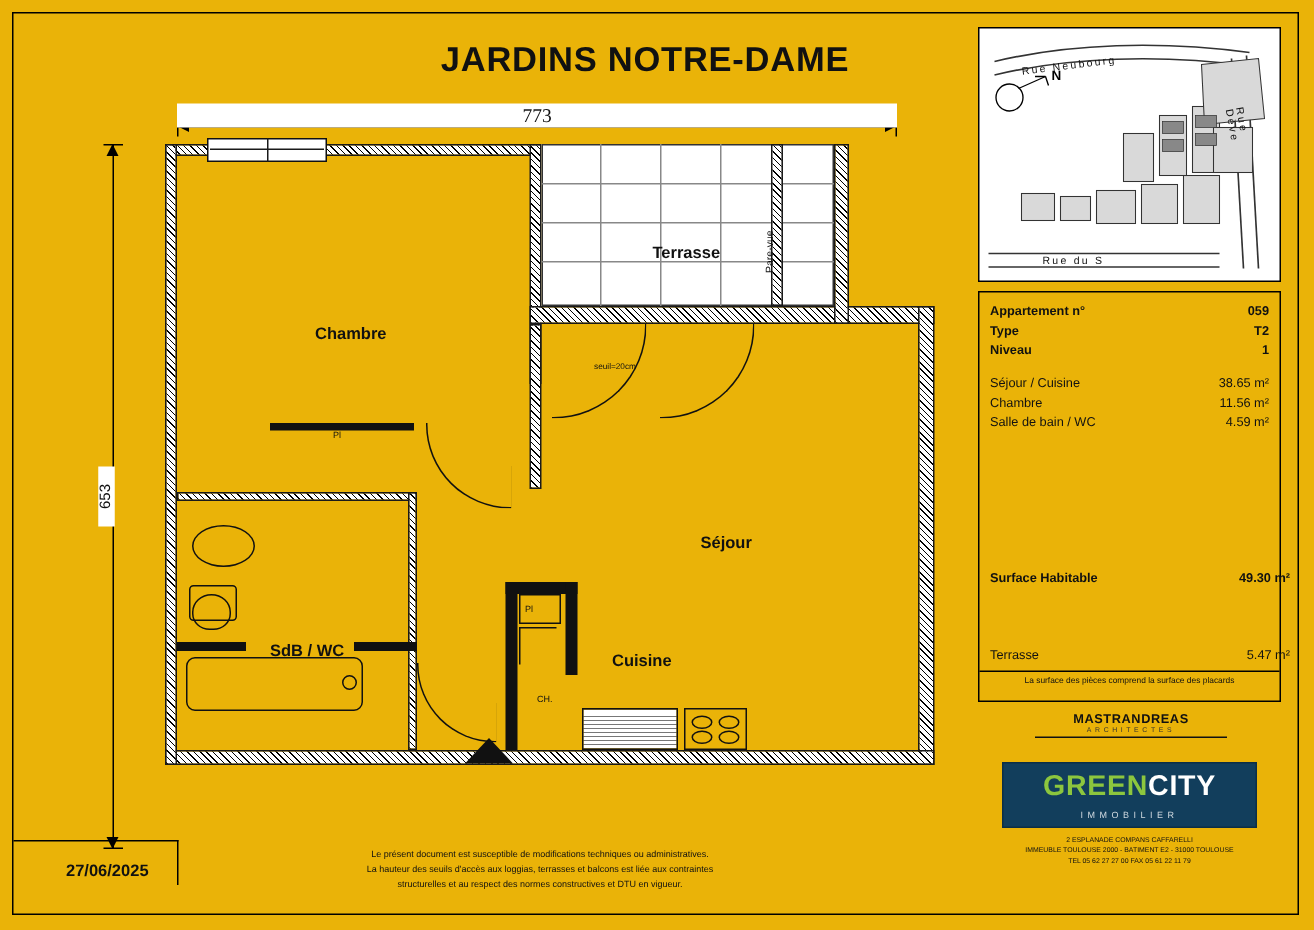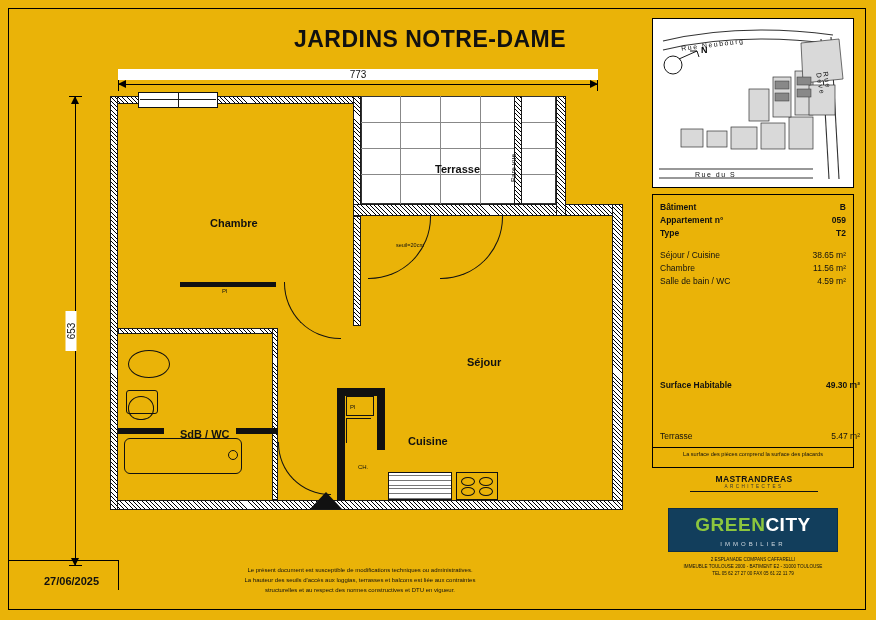--- a/index.html
+++ b/index.html
@@ -13,21 +13,21 @@
   
   .plan{position:absolute;left:40px;top:60px;width:600px;height:490px;}
 
   
   .dimtop{position:absolute;left:78px;top:14px;width:480px;height:20px;}
   .dimtop .line{position:absolute;left:0;top:10px;width:100%;height:1px;background:#000;}
   .dimtop .lcap,.dimtop .rcap{position:absolute;top:4px;width:1px;height:13px;background:#000;}
   .dimtop .lcap{left:0;}.dimtop .rcap{right:0;}
   .dimtop .arrL{position:absolute;left:0;top:6px;border-top:4px solid transparent;border-bottom:4px solid transparent;border-right:8px solid #000;}
   .dimtop .arrR{position:absolute;right:0;top:6px;border-top:4px solid transparent;border-bottom:4px solid transparent;border-left:8px solid #000;}
-  .dimtop .val{position:absolute;left:0;top:-5px;width:100%;text-align:center;font-size:10px;background:#fff;}
+  .dimtop .val{position:absolute;left:0;top:-5px;width:100%;text-align:center;font-size:13px;background:#fff;font-family:Liberation Serif, serif;}
   .dimleft{position:absolute;left:24px;top:36px;width:22px;height:470px;}
   .dimleft .line{position:absolute;left:11px;top:0;width:1px;height:100%;background:#000;}
   .dimleft .tcap,.dimleft .bcap{position:absolute;left:5px;width:13px;height:1px;background:#000;}
   .dimleft .tcap{top:0;}.dimleft .bcap{bottom:0;}
   .dimleft .arrT{position:absolute;left:7px;top:0;border-left:4px solid transparent;border-right:4px solid transparent;border-bottom:8px solid #000;}
   .dimleft .arrB{position:absolute;left:7px;bottom:0;border-left:4px solid transparent;border-right:4px solid transparent;border-top:8px solid #000;}
   .dimleft .val{position:absolute;left:-13px;top:50%;width:40px;text-align:center;font-size:10px;transform:translateY(-50%) rotate(-90deg);background:#fff;}
 
   
   .wall{position:absolute;background:#ffffff;border:1px solid #1a1a1a;box-sizing:border-box;}
@@ -198,30 +198,30 @@
       <text x="48" y="34" font-family="Liberation Sans, sans-serif" font-size="9" font-weight="bold">N</text>
     </svg>
     <div style="position:absolute;left:28px;top:22px;font-size:7px;transform:rotate(-7deg);letter-spacing:1.5px;">Rue Neubourg</div>
     <div style="position:absolute;left:176px;top:52px;font-size:7px;letter-spacing:1.5px;transform:rotate(80deg);transform-origin:left top;">Rue Dève</div>
     <div style="position:absolute;left:42px;top:152px;font-size:7px;letter-spacing:1.5px;">Rue du S</div>
   </div>
 
   <div class="info">
     <div style="height:6px;"></div>
     <div class="inforow">
-      <span class="k bold">Bâtiment</span>
-      <span class="v bold">B</span>
-    </div>
-    <div class="inforow">
       <span class="k bold">Appartement n°</span>
       <span class="v bold">059</span>
     </div>
     <div class="inforow">
       <span class="k bold">Type</span>
       <span class="v bold">T2</span>
+    </div>
+    <div class="inforow">
+      <span class="k bold">Niveau</span>
+      <span class="v bold">1</span>
     </div>
 
     <div style="height:9px;"></div>
     <div class="inforow">
       <span class="k">Séjour / Cuisine</span>
       <span class="v">38.65 m²</span>
     </div>
     <div class="inforow">
       <span class="k">Chambre</span>
       <span class="v">11.56 m²</span>

